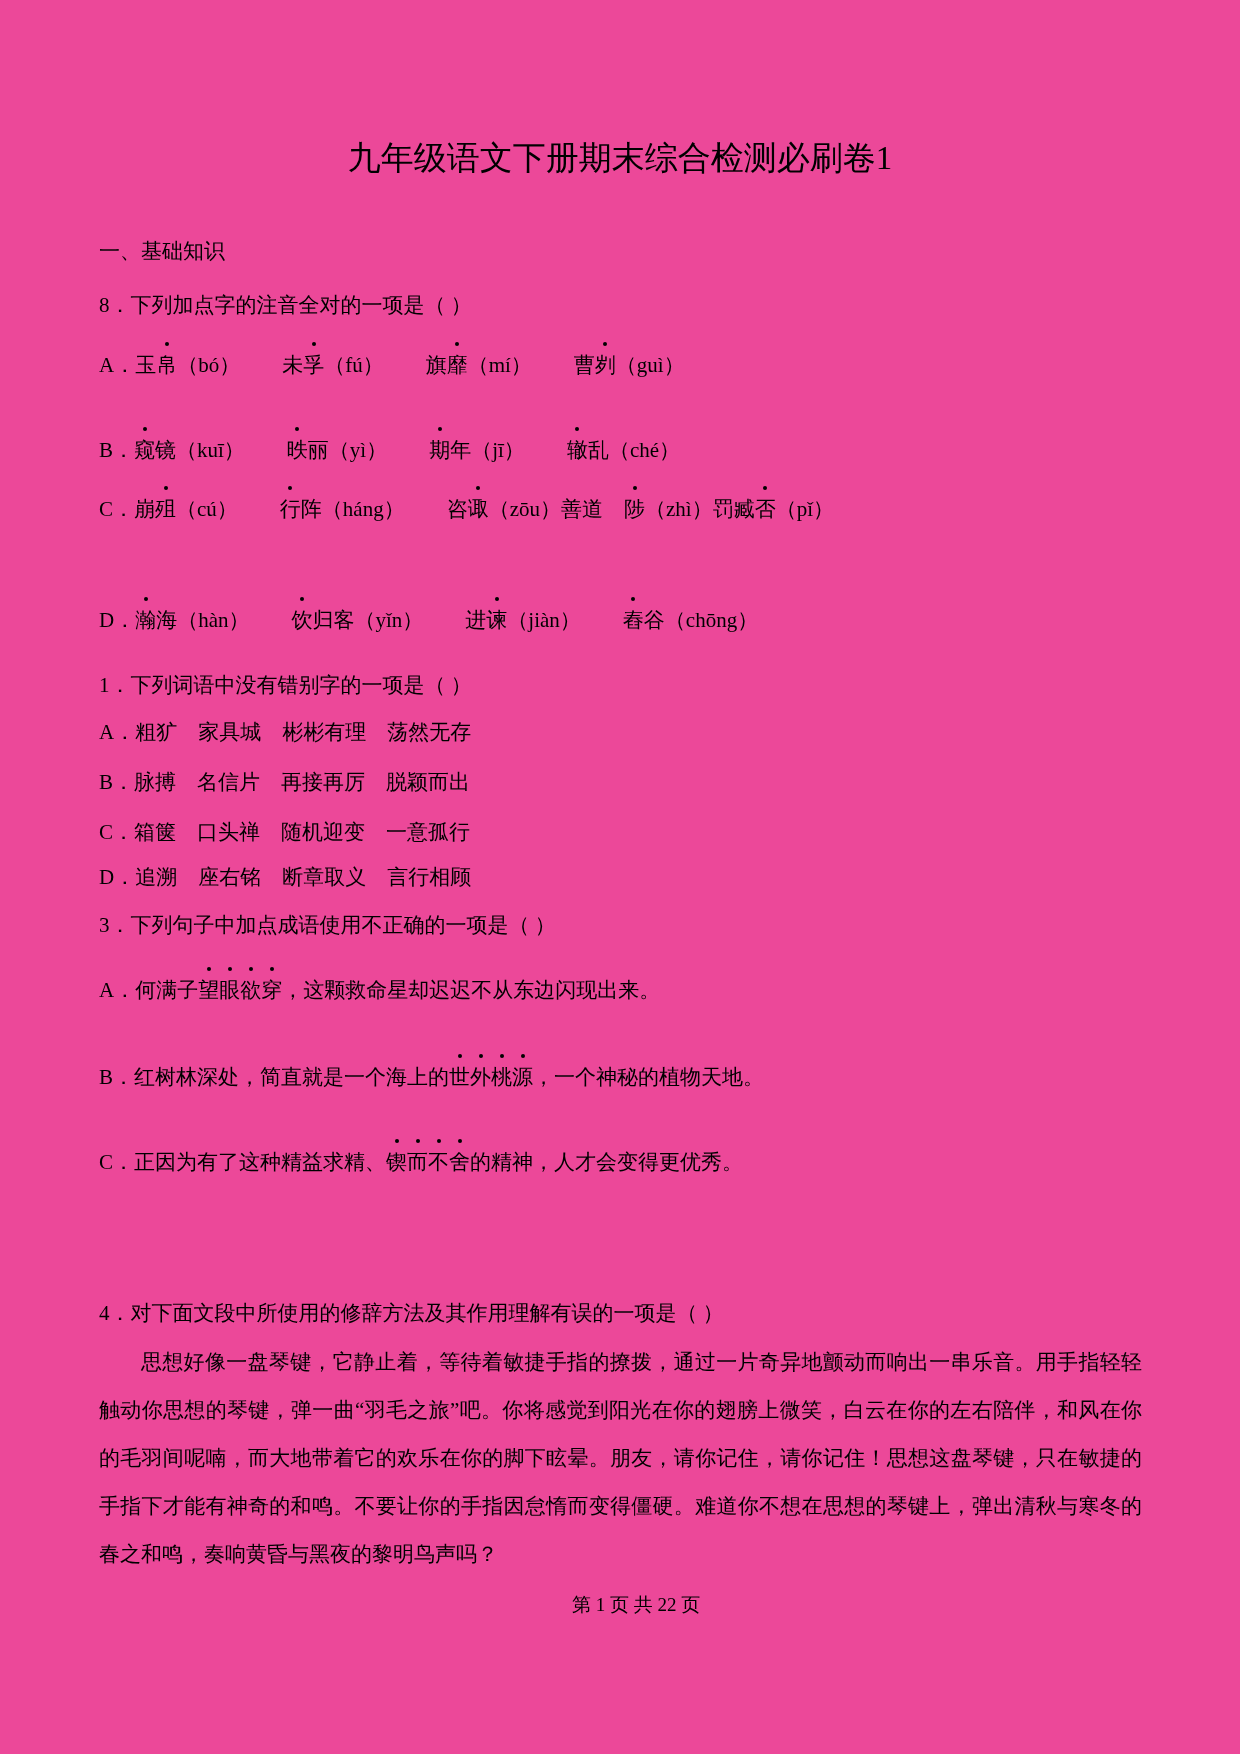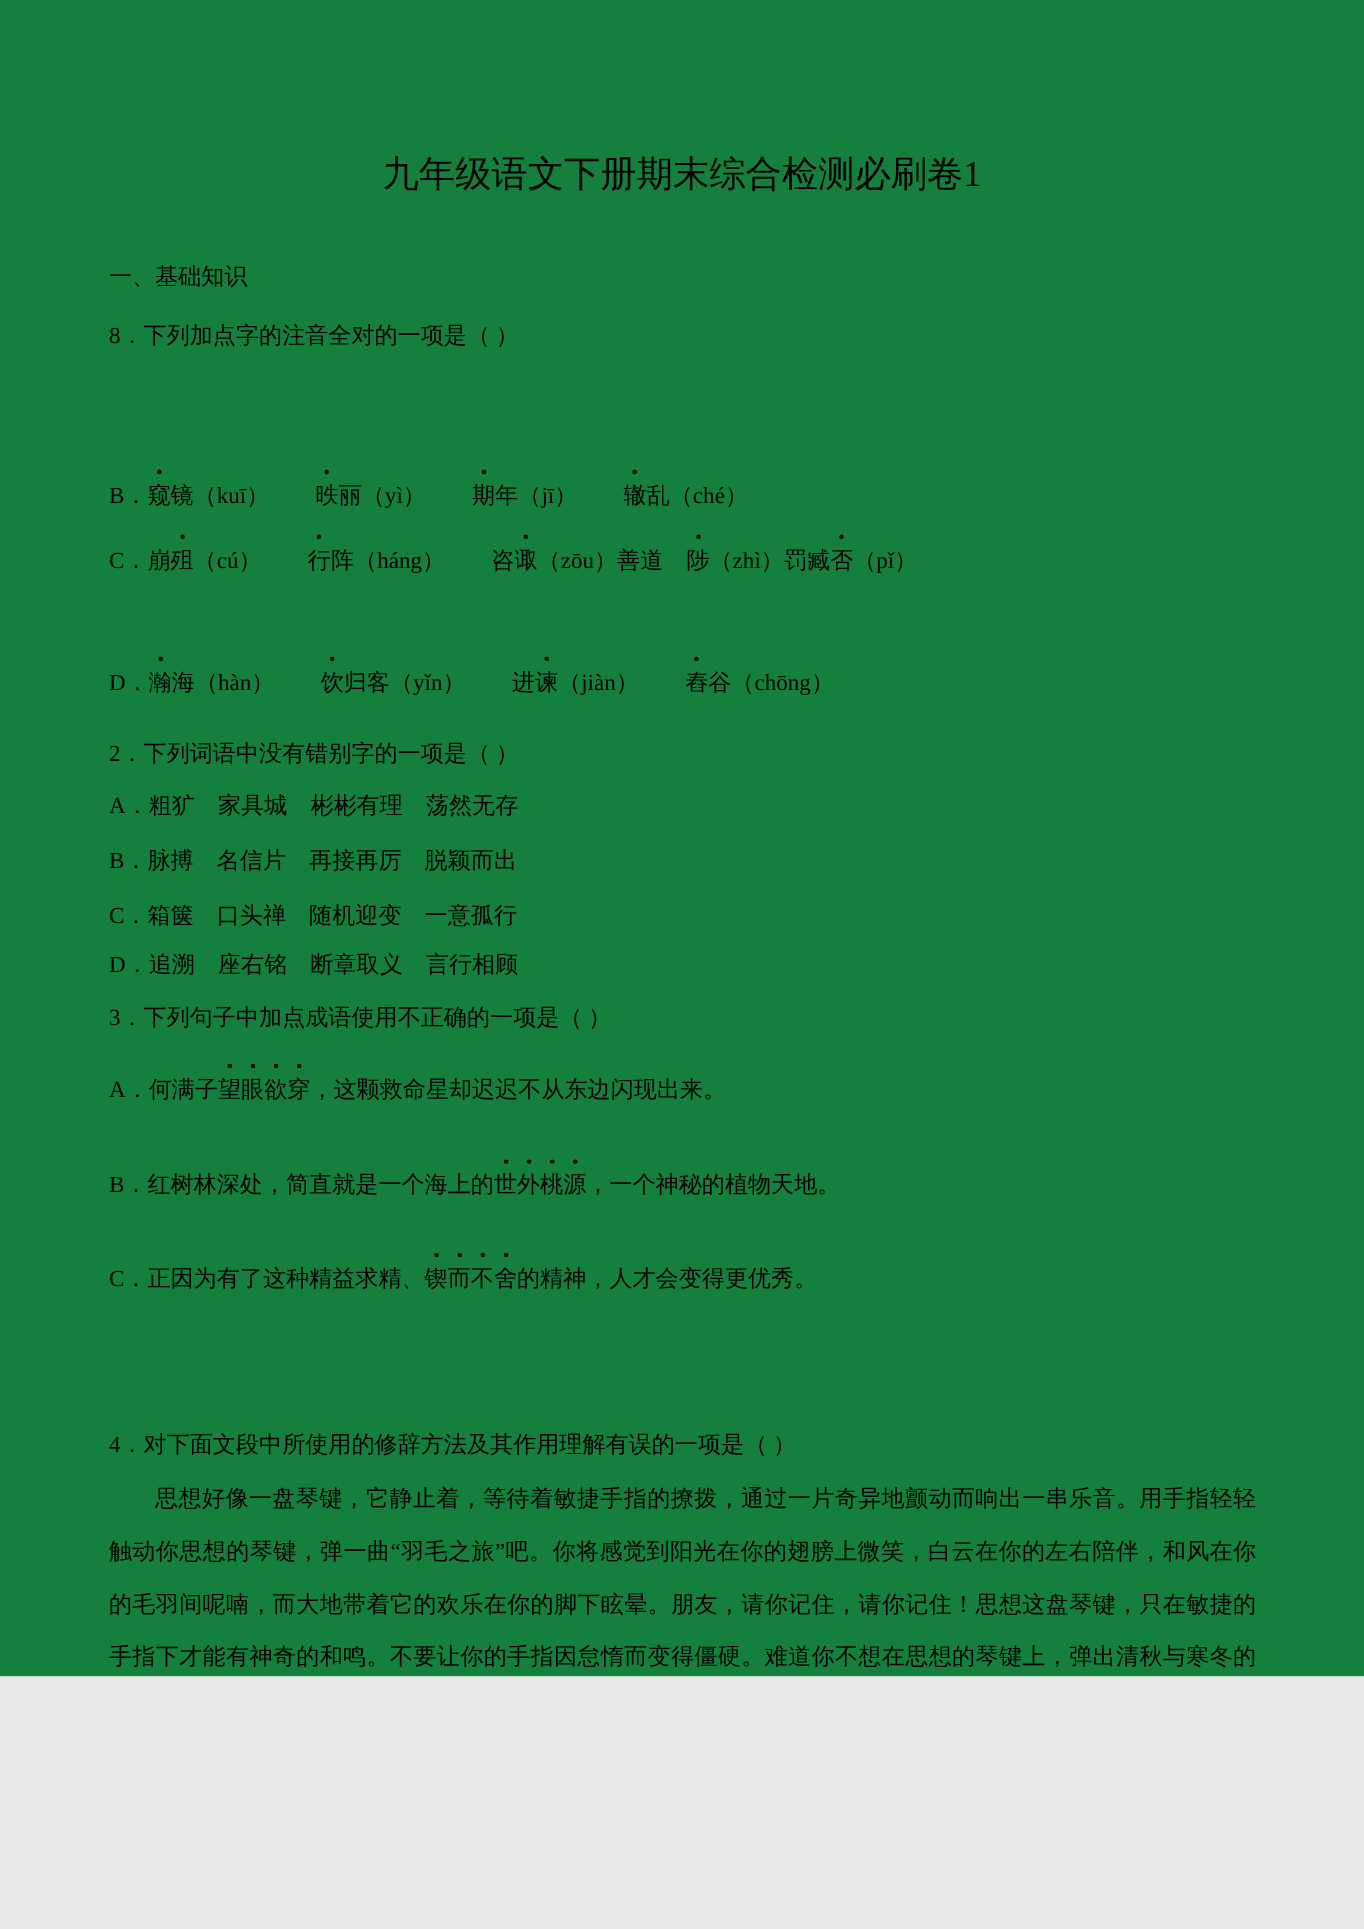--- a/index.html
+++ b/index.html
@@ -1,19 +1,19 @@
 <!DOCTYPE html>
 <html><head>
 <meta charset="utf-8">
 <style>
   html,body{margin:0;padding:0;background:#e8e8e8;}
   .page{
     position:relative;
-    width:1240px;height:1524px;
-    background:#15803d;
+    width:1240px;height:1754px;
+    background:#ec4899;
     color:#000000;
     font-family:"Liberation Serif","DejaVu Serif",serif;
     font-size:21px;
     overflow:hidden;
     margin:0 auto;
   }
   .title{
     position:absolute;top:136px;left:0;width:100%;
     text-align:center;
     font-size:33px;
@@ -53,25 +53,26 @@
 </head>
 <body>
 
 <div class="page">
 
   <div class="title">九年级语文下册期末综合检测必刷卷1</div>
 
   <div class="line" style="top:238px">一、基础知识</div>
 
   <div class="line" style="top:292px">8．下列加点字的注音全对的一项是（  ）</div>
+  <div class="line" style="top:352px">A．玉<span class="em">帛</span>（bó）　　未<span class="em">孚</span>（fú）　　旗<span class="em">靡</span>（mí）　　曹<span class="em">刿</span>（guì）</div>
   <div class="line" style="top:437px">B．<span class="em">窥</span>镜（kuī）　　<span class="em">昳</span>丽（yì）　　<span class="em">期</span>年（jī）　　<span class="em">辙</span>乱（ché）</div>
   <div class="line" style="top:496px">C．崩<span class="em">殂</span>（cú）　　<span class="em">行</span>阵（háng）　　咨<span class="em">诹</span>（zōu）善道　<span class="em">陟</span>（zhì）罚臧<span class="em">否</span>（pǐ）</div>
   <div class="line" style="top:607px">D．<span class="em">瀚</span>海（hàn）　　<span class="em">饮</span>归客（yǐn）　　进<span class="em">谏</span>（jiàn）　　<span class="em">舂</span>谷（chōng）</div>
 
-  <div class="line" style="top:672px">2．下列词语中没有错别字的一项是（  ）</div>
+  <div class="line" style="top:672px">1．下列词语中没有错别字的一项是（  ）</div>
   <div class="line" style="top:719px">A．粗犷　家具城　彬彬有理　荡然无存</div>
   <div class="line" style="top:769px">B．脉搏　名信片　再接再厉　脱颖而出</div>
   <div class="line" style="top:819px">C．箱箧　口头禅　随机迎变　一意孤行</div>
   <div class="line" style="top:864px">D．追溯　座右铭　断章取义　言行相顾</div>
 
   <div class="line" style="top:912px">3．下列句子中加点成语使用不正确的一项是（  ）</div>
   <div class="line" style="top:977px">A．何满子<span class="em">望</span><span class="em">眼</span><span class="em">欲</span><span class="em">穿</span>，这颗救命星却迟迟不从东边闪现出来。</div>
   <div class="line" style="top:1064px">B．红树林深处，简直就是一个海上的<span class="em">世</span><span class="em">外</span><span class="em">桃</span><span class="em">源</span>，一个神秘的植物天地。</div>
   <div class="line" style="top:1149px">C．正因为有了这种精益求精、<span class="em">锲</span><span class="em">而</span><span class="em">不</span><span class="em">舍</span>的精神，人才会变得更优秀。</div>
 

